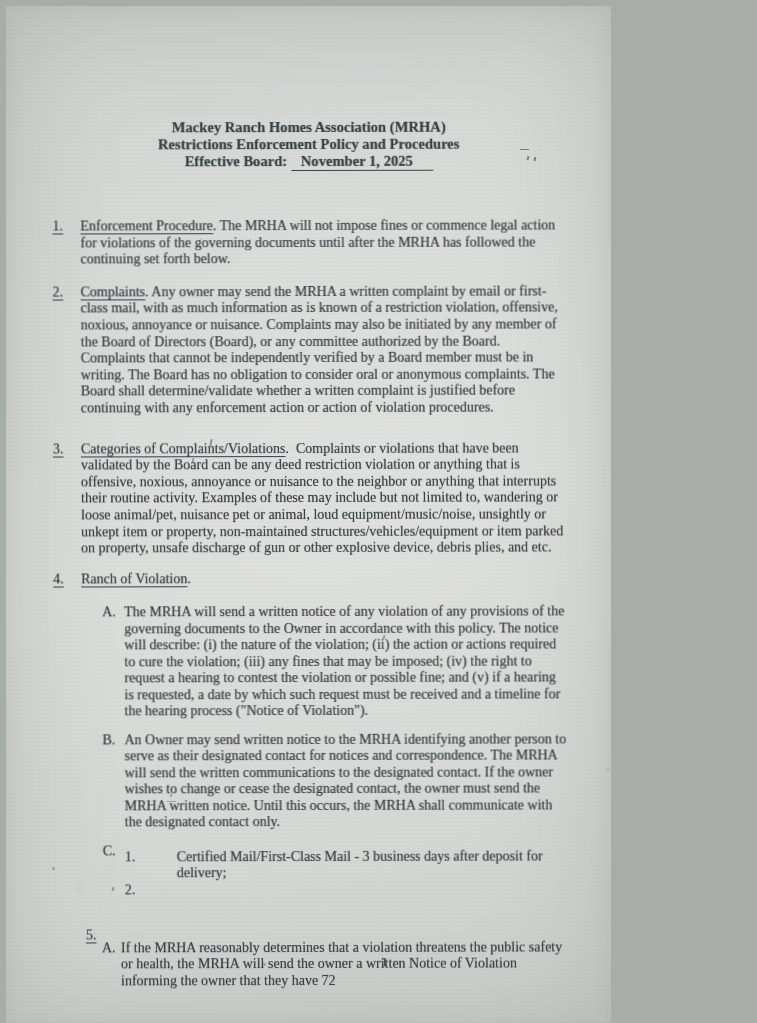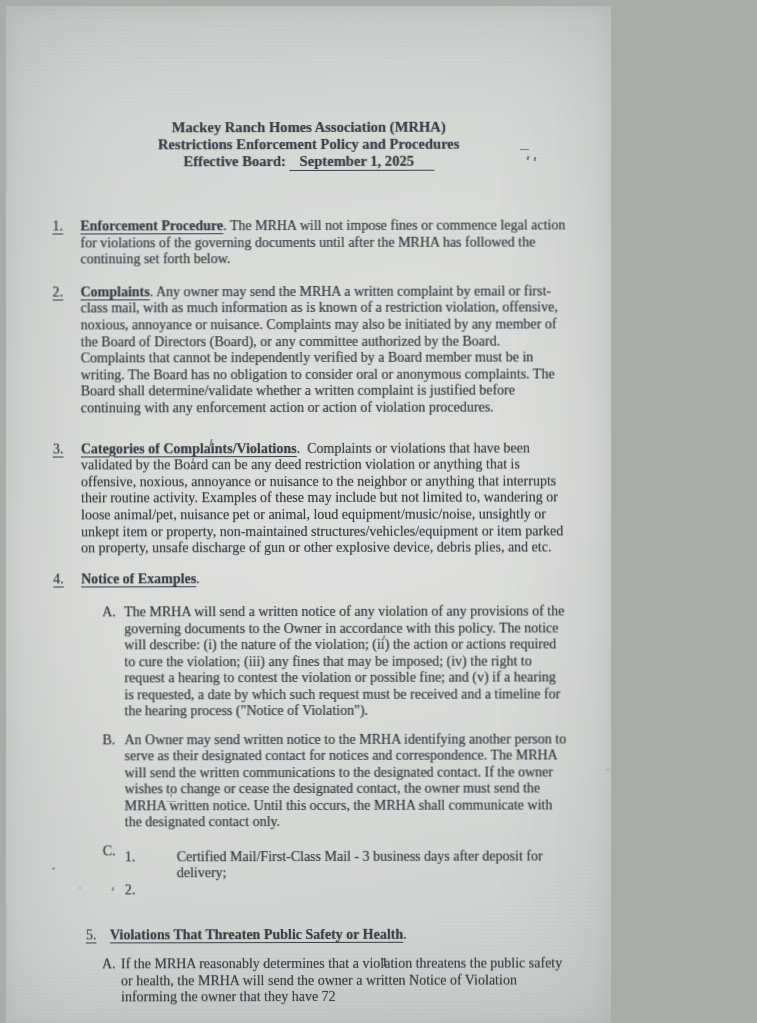--- a/index.html
+++ b/index.html
@@ -40,21 +40,21 @@
   }
   .date-underline {
     border-bottom:1.6px solid #3c4147;
     padding:0 20px 1px 10px;
   }
   .u {
     text-decoration:underline;
     text-decoration-thickness:1.2px;
     text-underline-offset:2.5px;
   }
-  .hd { font-weight:bold; }
+  .hd { font-weight:normal; }
   .section { display:flex; }
   .sec-num { flex:0 0 28px; }
   .sec-body { flex:1 1 auto; }
   .mb16 { margin-bottom:16px; }
   .mb24 { margin-bottom:24px; }
   .mb14 { margin-bottom:14px; }
   .mb28 { margin-bottom:28px; }
   .items { margin:17px 0 0 21px; }
   .item { display:flex; line-height:16.5px; }
   .item + .item { margin-top:12px; }
@@ -82,42 +82,42 @@
 <body>
 
 <div class="page">
   <div class="texture"></div>
 
   <div class="content">
 
     <div class="title-block">
       <div>Mackey Ranch Homes Association (MRHA)</div>
       <div>Restrictions Enforcement Policy and Procedures</div>
-      <div><span>Effective Board:</span> <span class="date-underline">September 1, 2025</span></div>
+      <div><span>Effective Board:</span> <span class="date-underline">November 1, 2025</span></div>
     </div>
 
     <div class="section mb16">
       <div class="sec-num"><span class="u">1.</span></div>
       <div class="sec-body"><span class="hd u">Enforcement Procedure</span><span>. </span><span>The MRHA will not impose fines or commence legal action for violations of the governing documents until after the MRHA has followed the continuing set forth below.</span></div>
     </div>
 
     <div class="section mb24">
       <div class="sec-num"><span class="u">2.</span></div>
       <div class="sec-body"><span class="hd u">Complaints</span><span>. </span><span>Any owner may send the MRHA a written complaint by email or first-class mail, with as much information as is known of a restriction violation, offensive, noxious, annoyance or nuisance. Complaints may also be initiated by any member of the Board of Directors (Board), or any committee authorized by the Board. Complaints that cannot be independently verified by a Board member must be in writing. The Board has no obligation to consider oral or anonymous complaints. The Board shall determine/validate whether a written complaint is justified before continuing with any enforcement action or action of violation procedures.</span></div>
     </div>
 
     <div class="section mb14">
       <div class="sec-num"><span class="u">3.</span></div>
       <div class="sec-body"><span class="hd u">Categories of Complaints/Violations</span><span>.&nbsp; </span><span>Complaints or violations that have been validated by the Board can be any deed restriction violation or anything that is offensive, noxious, annoyance or nuisance to the neighbor or anything that interrupts their routine activity. Examples of these may include but not limited to, wandering or loose animal/pet, nuisance pet or animal, loud equipment/music/noise, unsightly or unkept item or property, non-maintained structures/vehicles/equipment or item parked on property, unsafe discharge of gun or other explosive device, debris plies, and etc.</span></div>
     </div>
 
     <div class="section mb28">
       <div class="sec-num"><span class="u">4.</span></div>
       <div class="sec-body">
-        <div><span class="hd u">Notice of Examples</span><span>.</span></div>
+        <div><span class="hd u">Ranch of Violation</span><span>.</span></div>
         <div class="items">
           <div class="item">
             <div class="item-label">A.</div>
             <div class="item-text">The MRHA will send a written notice of any violation of any provisions of the governing documents to the Owner in accordance with this policy. The notice will describe: (i) the nature of the violation; (ii) the action or actions required to cure the violation; (iii) any fines that may be imposed; (iv) the right to request a hearing to contest the violation or possible fine; and (v) if a hearing is requested, a date by which such request must be received and a timeline for the hearing process ("Notice of Violation").</div>
           </div>
           <div class="item">
             <div class="item-label">B.</div>
             <div class="item-text">An Owner may send written notice to the MRHA identifying another person to serve as their designated contact for notices and correspondence. The MRHA will send the written communications to the designated contact. If the owner wishes to change or cease the designated contact, the owner must send the MRHA written notice. Until this occurs, the MRHA shall communicate with the designated contact only.</div>
           </div>
           <div class="item">
@@ -134,21 +134,20 @@
               </div>
             </div>
           </div>
         </div>
       </div>
     </div>
 
     <div class="section section-5">
       <div class="sec-num"><span class="u">5.</span></div>
       <div class="sec-body">
-        <div><span class="hd u">Violations That Threaten Public Safety or Health</span><span>.</span></div>
         <div class="items">
           <div class="item">
             <div class="item-label">A.</div>
             <div class="item-text">If the MRHA reasonably determines that a violation threatens the public safety or health, the MRHA will send the owner a written Notice of Violation informing the owner that they have 72</div>
           </div>
         </div>
       </div>
     </div>
 
   </div>

